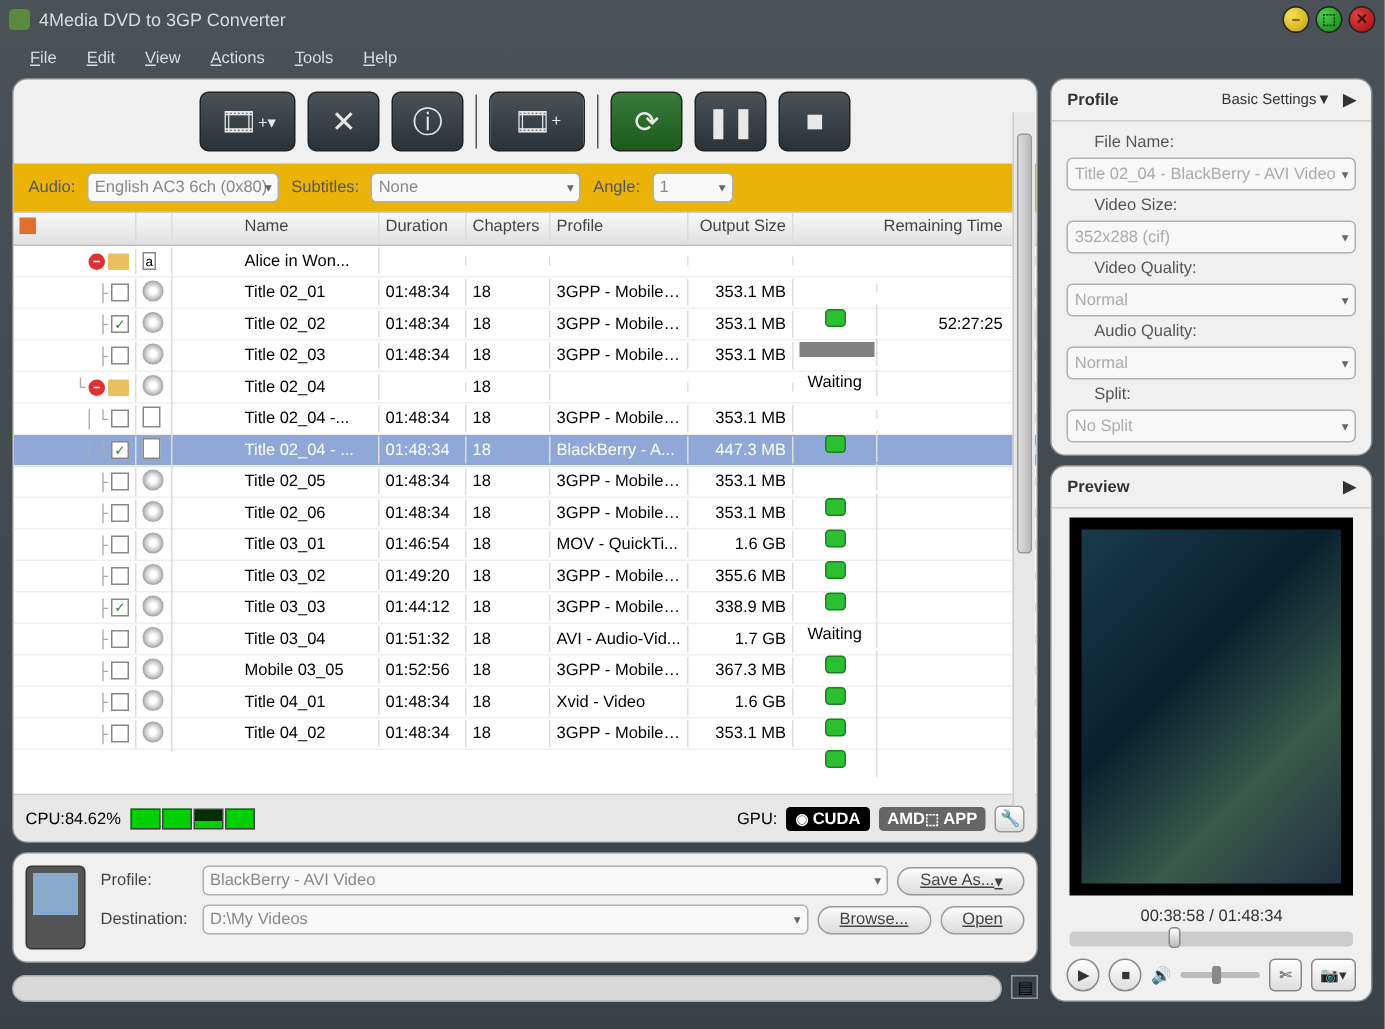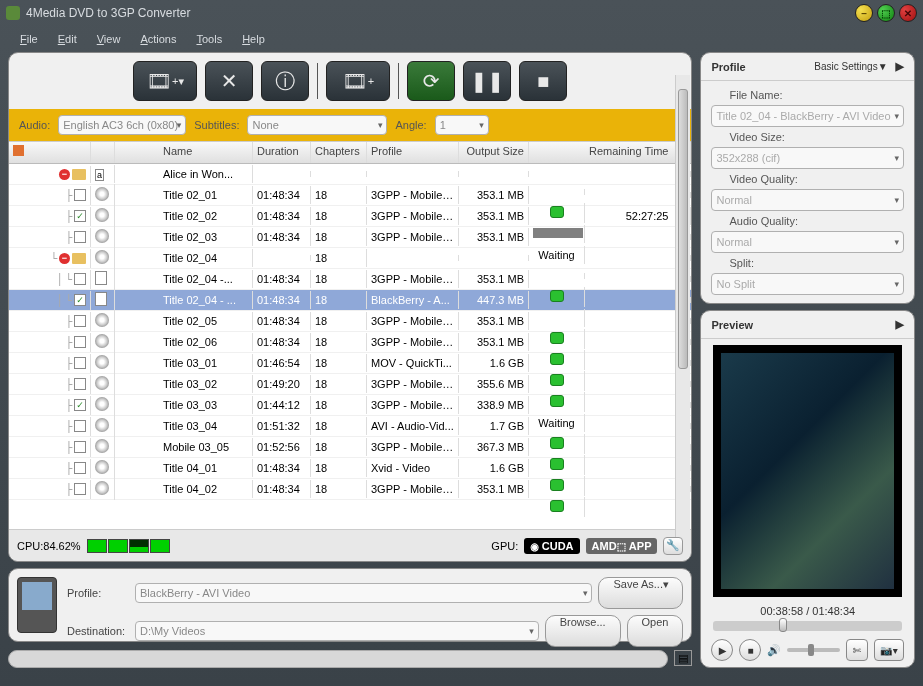--- a/index.html
+++ b/index.html
@@ -51,21 +51,21 @@
 .cpub { width: 20px; height: 14px; background: #00d000; border: 1px solid #444; }
 .gpu-badge { padding: 2px 6px; background: #000; color: #fff; border-radius: 3px; font-weight: bold; font-size: 10px; }
 .gpu-badge.amd { background: #666; }
 .wrench { width: 20px; height: 18px; border: 1px solid #999; border-radius: 4px; display: flex; align-items: center; justify-content: center; cursor: pointer; background: linear-gradient(to bottom, #fff, #ddd); }
 .bottom-panel { height: 74px; display: flex; padding: 8px; gap: 10px; }
 .dev-thumb { width: 40px; height: 56px; background: #555; border-radius: 4px; border: 1px solid #333; position: relative; }
 .dev-thumb::after { content: ""; position: absolute; top: 4px; left: 4px; right: 4px; height: 28px; background: #88aacc; }
 .bottom-fields { flex: 1; display: flex; flex-direction: column; gap: 6px; }
 .fieldrow { display: flex; align-items: center; gap: 6px; }
 .fieldrow label { width: 62px; color: #444; }
-.btn { background: linear-gradient(to bottom, #fcfcfc, #dcdcdc); border: 1px solid #999; border-radius: 10px; height: 32px; padding: 0 14px; display: inline-flex; align-items: flex-start; cursor: pointer; color: #444; }
+.btn { background: linear-gradient(to bottom, #fcfcfc, #dcdcdc); border: 1px solid #999; border-radius: 10px; height: 19px; padding: 0 14px; display: inline-flex; align-items: center; cursor: pointer; color: #444; text-decoration: underline; }
 .progress-strip { height: 18px; background: #d8d8d8; border-radius: 9px; border: 1px solid #aaa; margin-top: 2px; }
 .list-icon { width: 18px; height: 16px; border: 1px solid #999; display: flex; align-items: center; justify-content: center; cursor: pointer; }
 .prof-header { height: 28px; display: flex; align-items: center; padding: 0 10px; font-weight: bold; color: #333; border-bottom: 1px solid #ccc; }
 .prof-header .label { flex: 1; }
 .prof-header .toggle { font-size: 10px; font-weight: normal; cursor: pointer; }
 .prof-header .arrow { margin-left: 8px; cursor: pointer; }
 .prof-body { padding: 8px 10px; display: flex; flex-direction: column; gap: 4px; }
 .prof-body label { color: #555; margin-left: 18px; }
 .preview-panel { flex: 1; display: flex; flex-direction: column; }
 .preview-img { flex: 1; background: #000; margin: 6px 12px; position: relative; overflow: hidden; }

